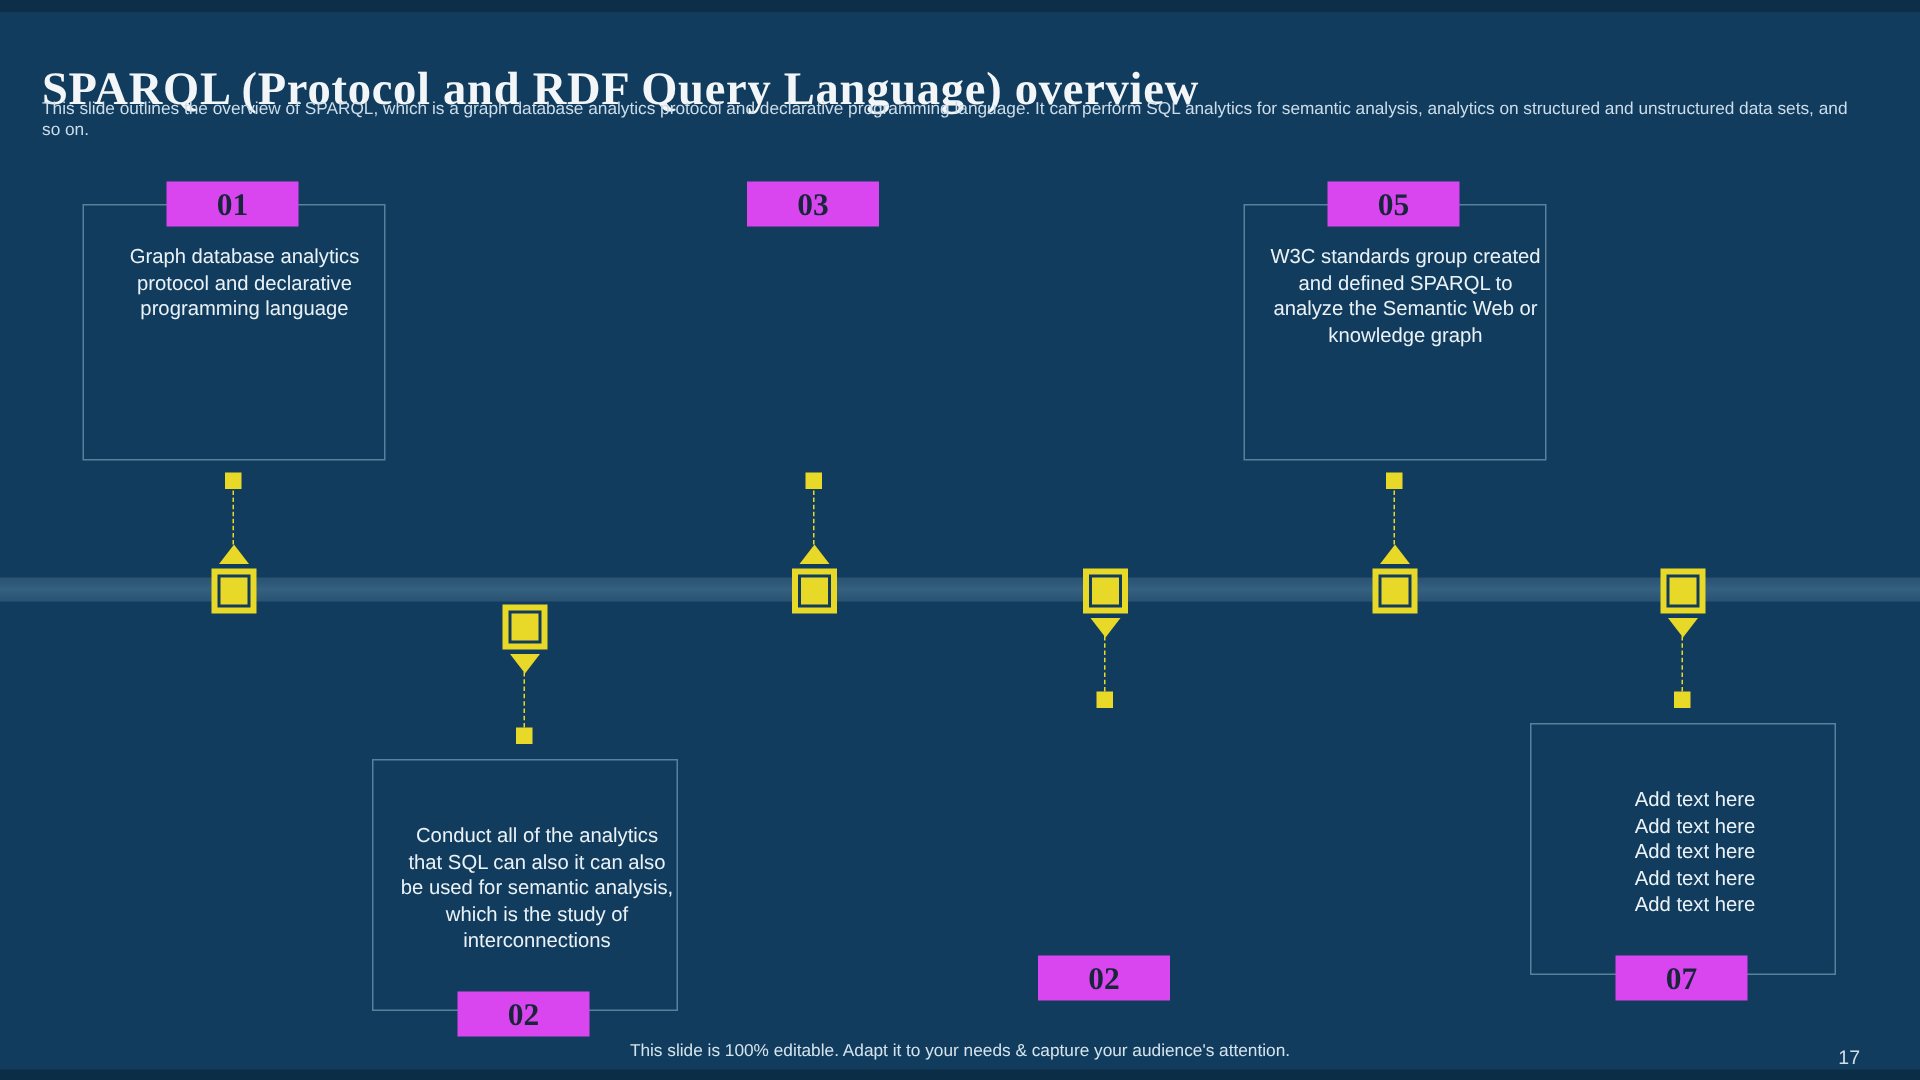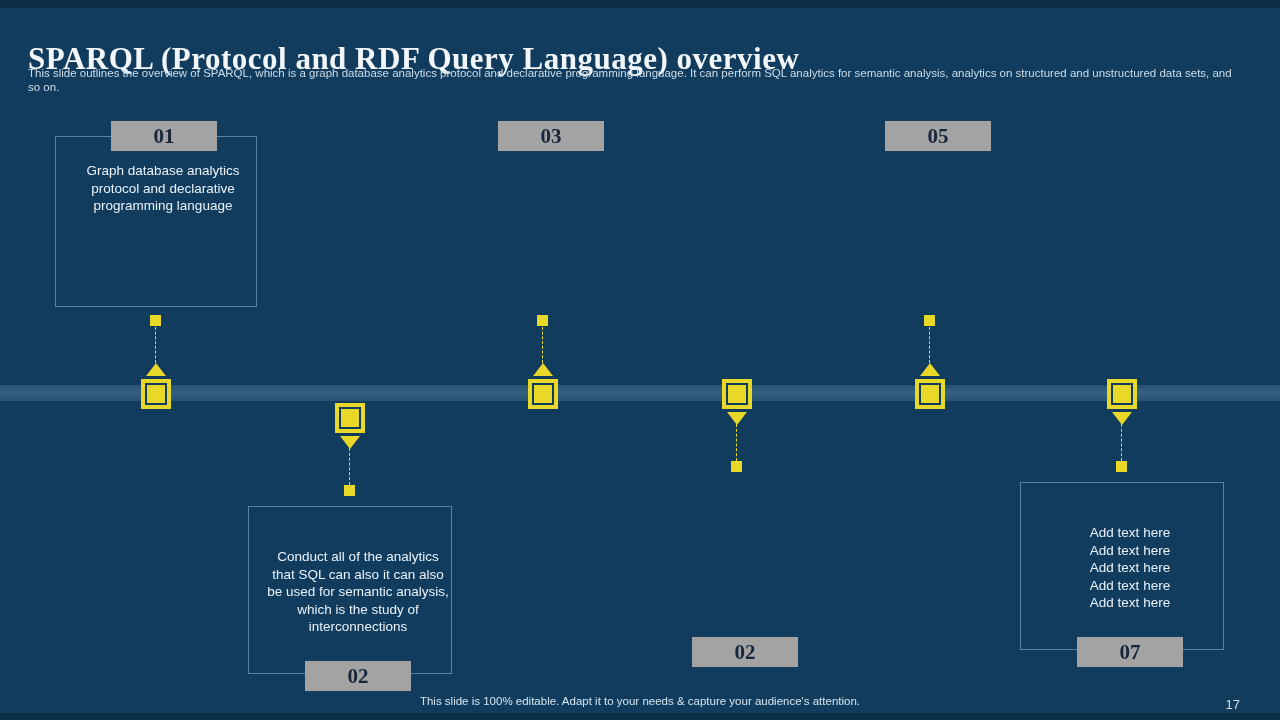--- a/index.html
+++ b/index.html
@@ -22,22 +22,22 @@
   }
 
   .timeline-band{
     position:absolute;left:0;top:385px;width:1280px;height:16px;
     background:linear-gradient(to bottom,#2a5272,#35607f 50%,#2a5272);
   }
 
   .tl-col{position:absolute;top:0;width:204px;height:720px;}
 
   .tl-badge{
-    position:absolute;left:57px;width:106px;height:30px;
-    background:#a3a3a3;display:flex;align-items:center;justify-content:center;
+    position:absolute;left:57px;width:88px;height:30px;
+    background:#d946ef;display:flex;align-items:center;justify-content:center;
     font-family:"Liberation Serif", serif;font-weight:bold;font-size:21px;color:#17263b;
   }
   .tl-badge.top{top:121px;}
   .tl-badge.bottom{top:637px;}
 
   .tl-box{
     position:absolute;border:1px solid rgba(150,185,210,0.55);
     box-sizing:border-box;display:flex;justify-content:flex-end;
   }
   .tl-box.top{left:1px;top:136px;width:202px;height:171px;}
@@ -126,20 +126,23 @@
   <div class="marker-outer">
       <div class="marker-inner"></div>
     </div>
   <div class="conn-arrow down"></div>
   <div class="conn-dash bottom"></div>
   <div class="conn-cap bottom"></div>
   <div class="tl-badge bottom">02</div>
 </div>
 
 <div class="tl-col" style="left:828px;">
+  <div class="tl-box top">
+    <div class="box-text">W3C standards group created and defined SPARQL to analyze the Semantic Web or knowledge graph</div>
+  </div>
   <div class="tl-badge top">05</div>
   <div class="conn-cap top"></div>
   <div class="conn-dash top"></div>
   <div class="conn-arrow up"></div>
   <div class="marker-outer">
       <div class="marker-inner"></div>
     </div>
 </div>
 
 <div class="tl-col" style="left:1020px;">

